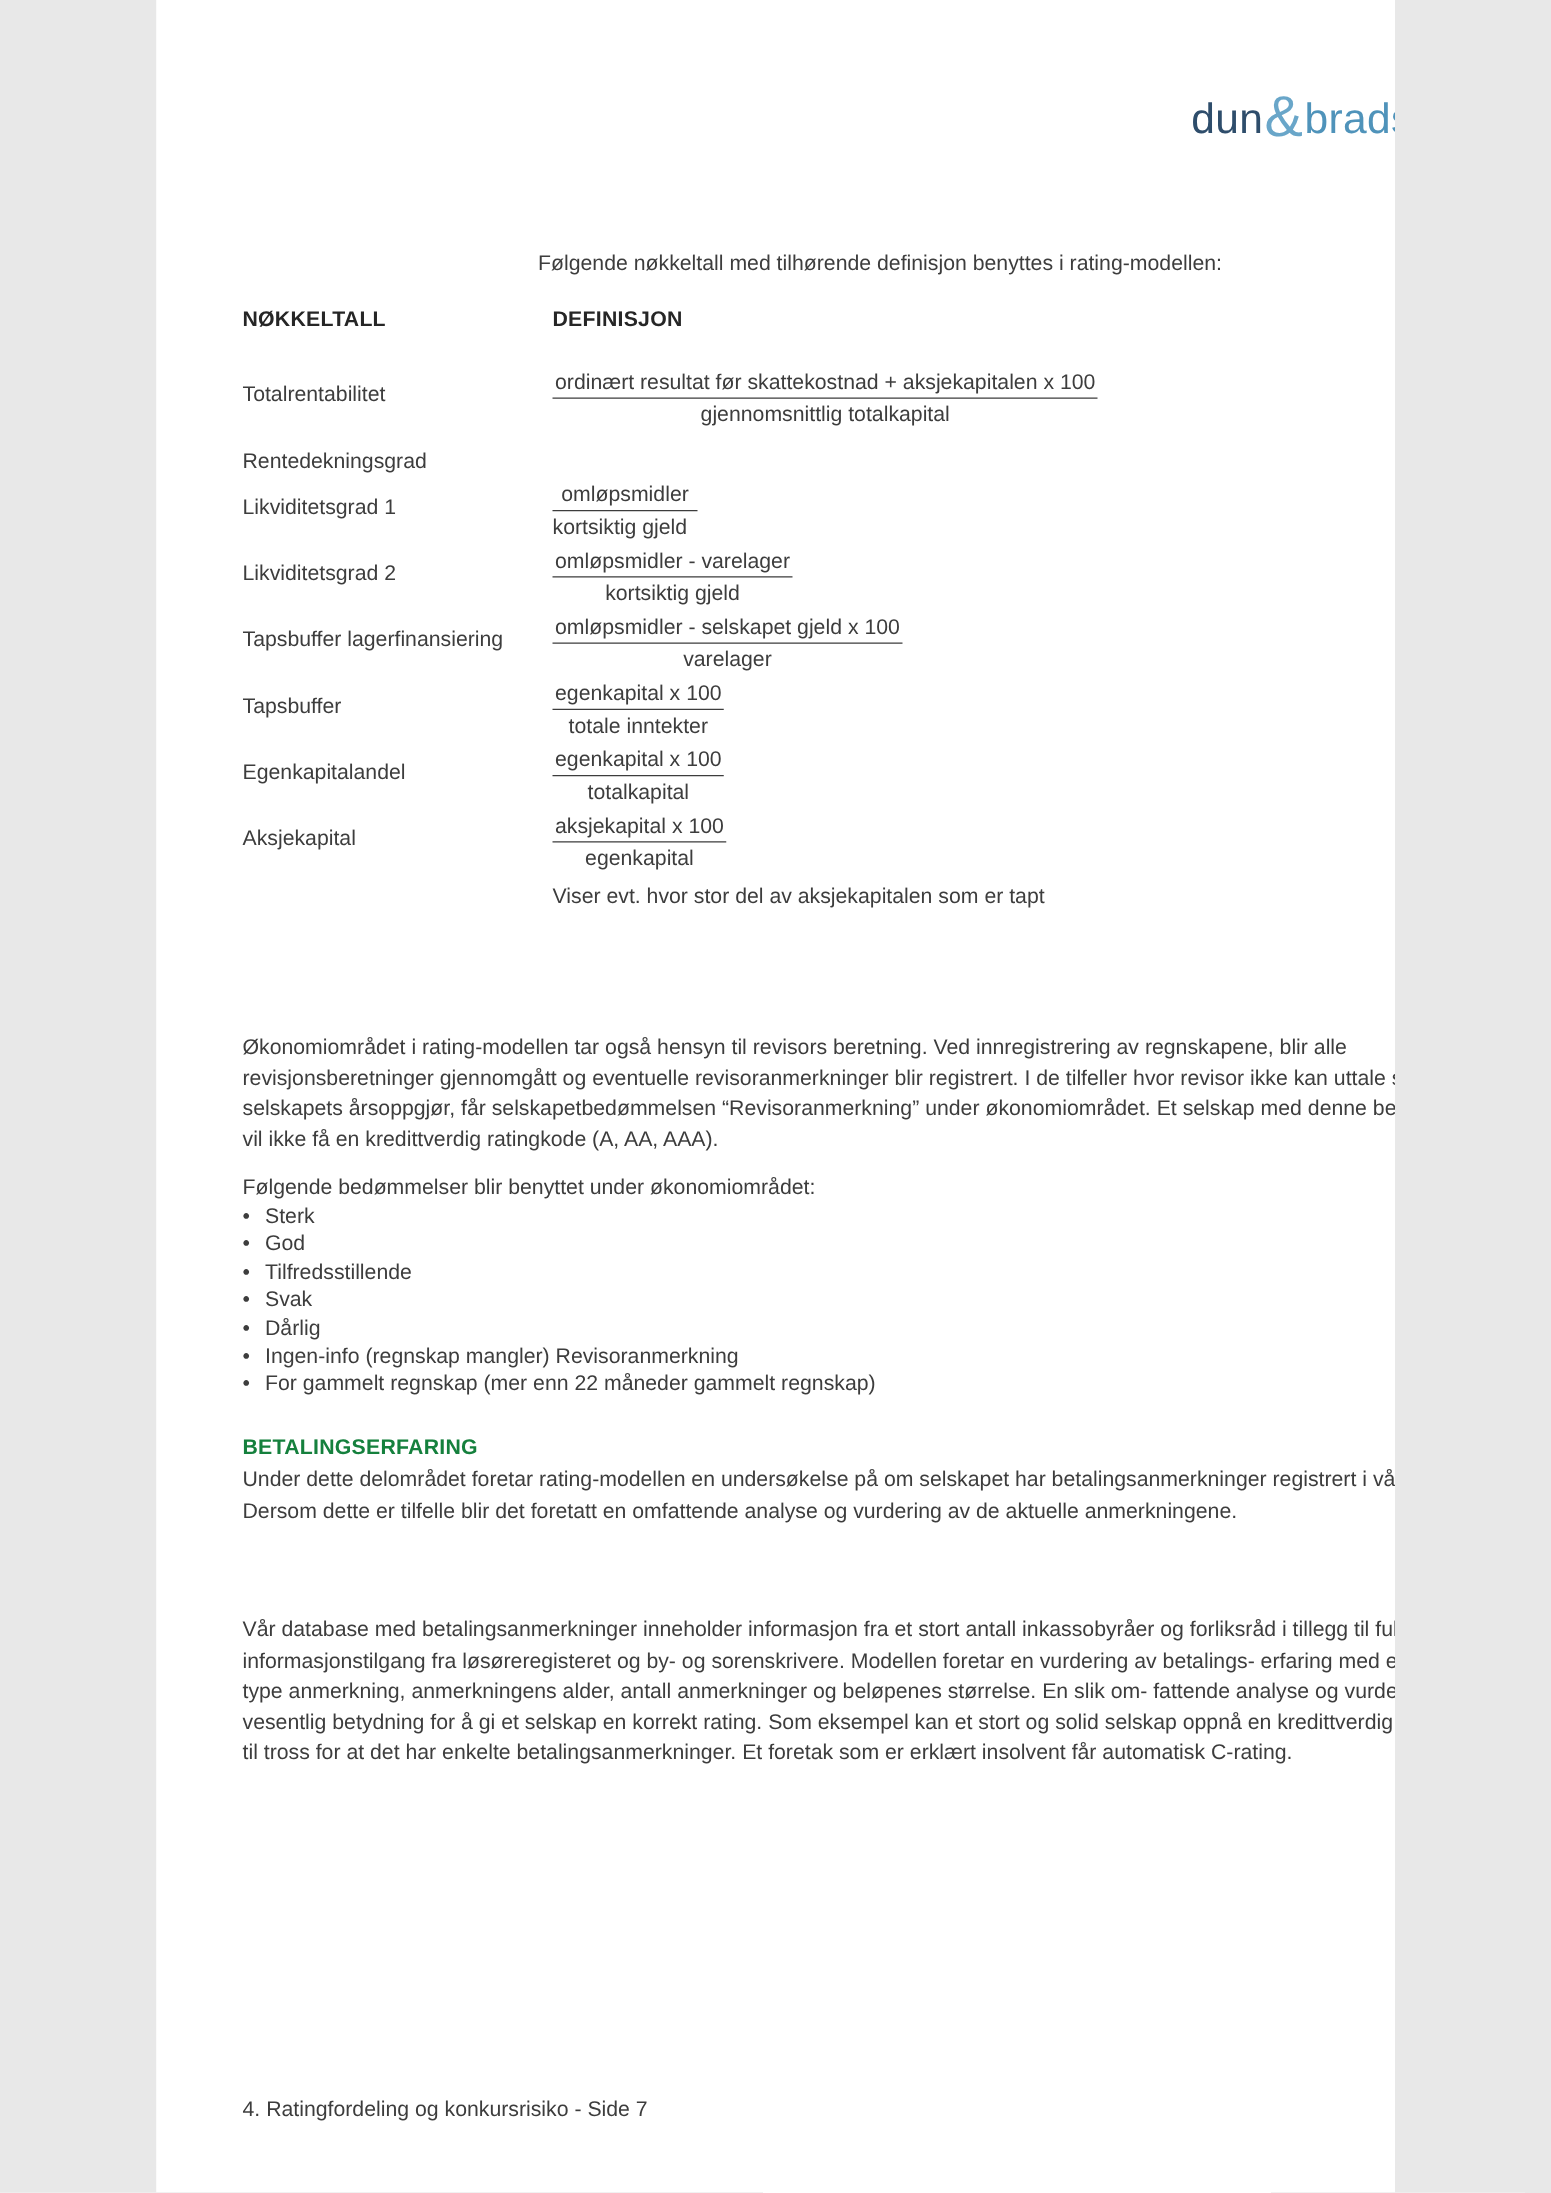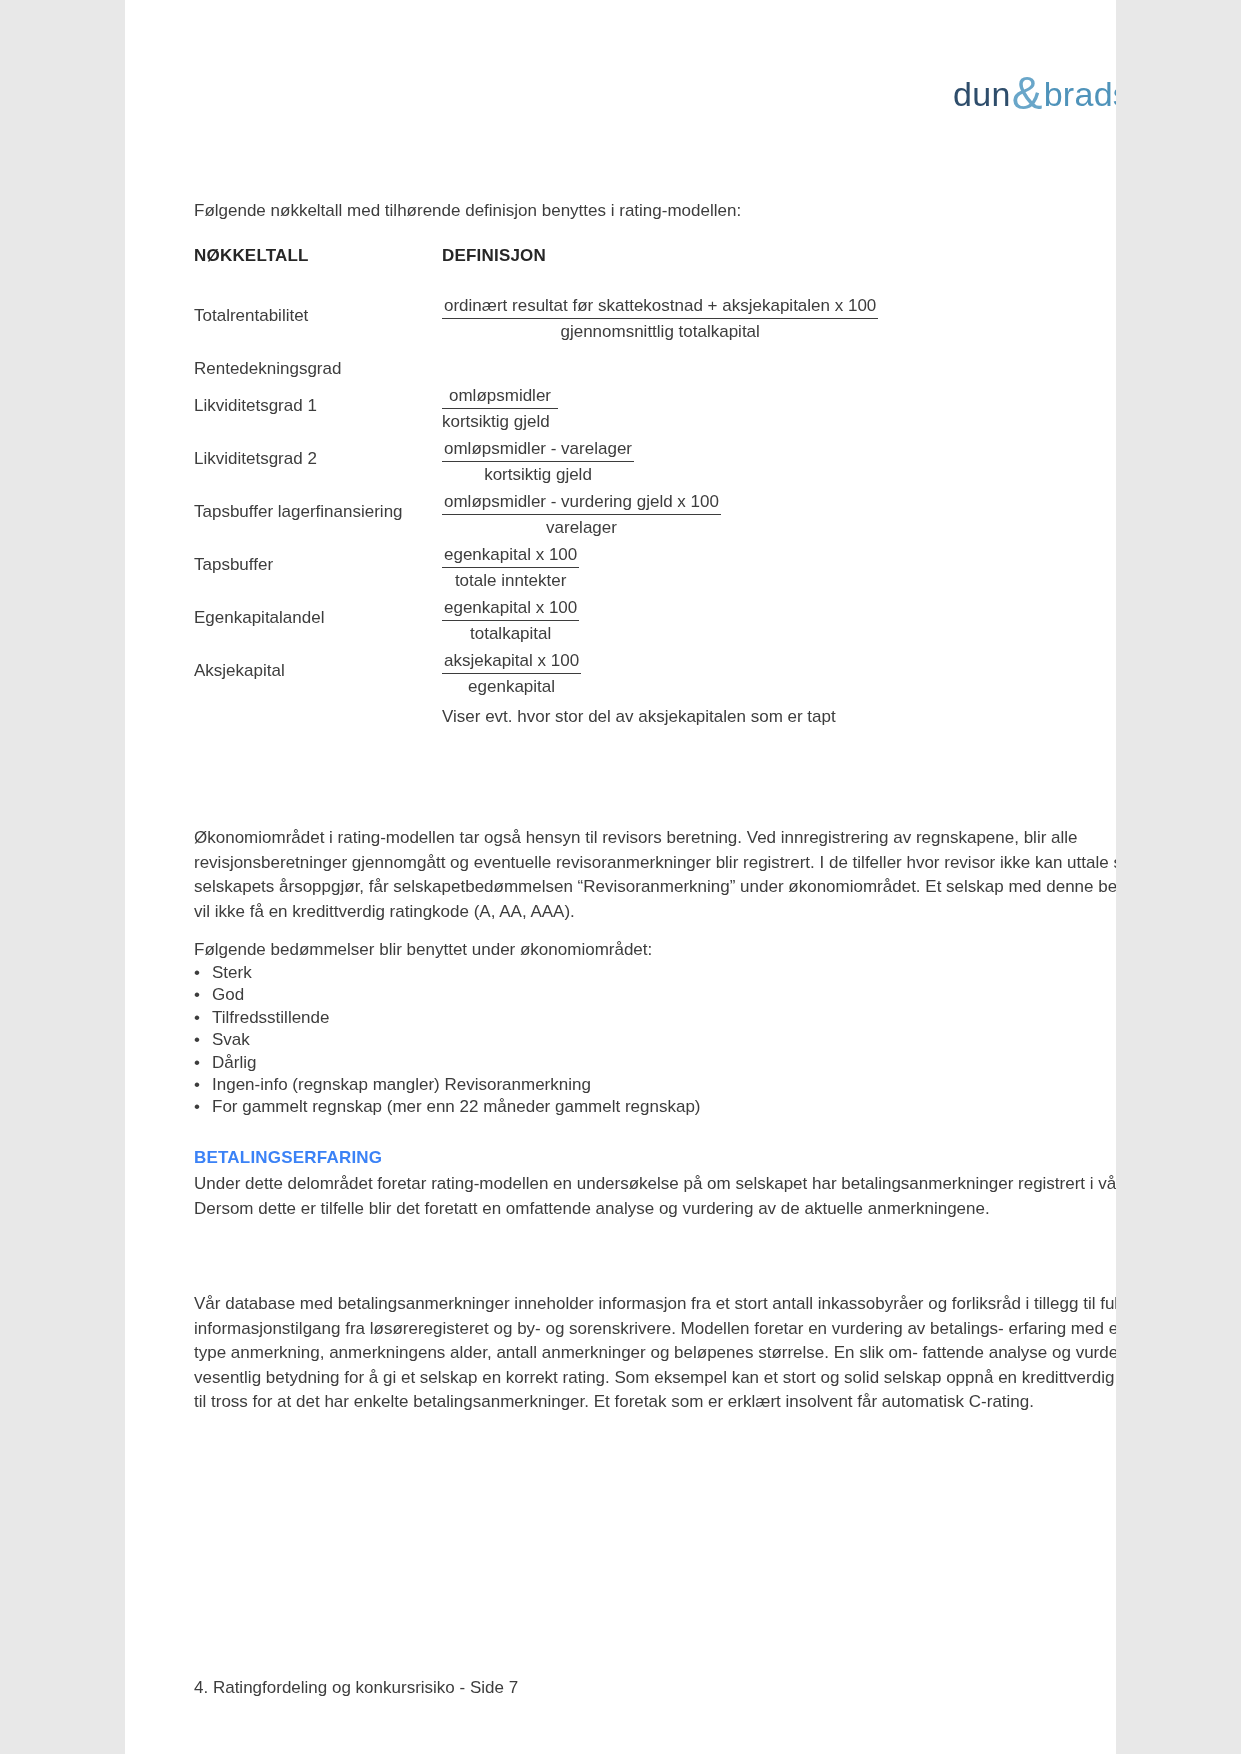--- a/index.html
+++ b/index.html
@@ -38,20 +38,21 @@
   .logo .bradstreet { color: #4f93ba; font-weight: 500; }
 
   
   .intro {
     position: absolute;
     top: 199px;
     left: 69px;
     width: 1020px;
     font-size: 17px;
     line-height: 24px;
+    text-align: center;
   }
 
   .kf-table {
     position: absolute;
     top: 245px;
     left: 69px;
     width: 1020px;
     font-size: 17px;
   }
   .kf-head {
@@ -94,21 +95,21 @@
   .assess-list { position: absolute; left: 69px; top: 962px; width: 1020px; font-size: 17px; }
   .assess-item { display: flex; line-height: 22.4px; }
   .assess-item .bullet { width: 18px; color: #3d3d3d; }
 
   .section-heading {
     position: absolute;
     left: 69px;
     top: 1148px;
     font-size: 17px;
     font-weight: bold;
-    color: #3b82f6;
+    color: #15803d;
     letter-spacing: 0.2px;
   }
   .p-bet1 { top: 1172px; }
   .p-bet2 { top: 1292px; }
 
   .footer {
     position: absolute;
     left: 69px;
     top: 1678px;
     width: 921px;
@@ -158,21 +159,21 @@
       <div class="t-label">Likviditetsgrad 2</div>
       <div class="fraction">
         <span class="num">omløpsmidler - varelager</span>
         <span class="den">kortsiktig gjeld</span>
       </div>
     </div>
 
     <div class="t-row">
       <div class="t-label">Tapsbuffer lagerfinansiering</div>
       <div class="fraction">
-        <span class="num">omløpsmidler - vurdering gjeld x 100</span>
+        <span class="num">omløpsmidler - selskapet gjeld x 100</span>
         <span class="den">varelager</span>
       </div>
     </div>
 
     <div class="t-row">
       <div class="t-label">Tapsbuffer</div>
       <div class="fraction">
         <span class="num">egenkapital x 100</span>
         <span class="den">totale inntekter</span>
       </div>

